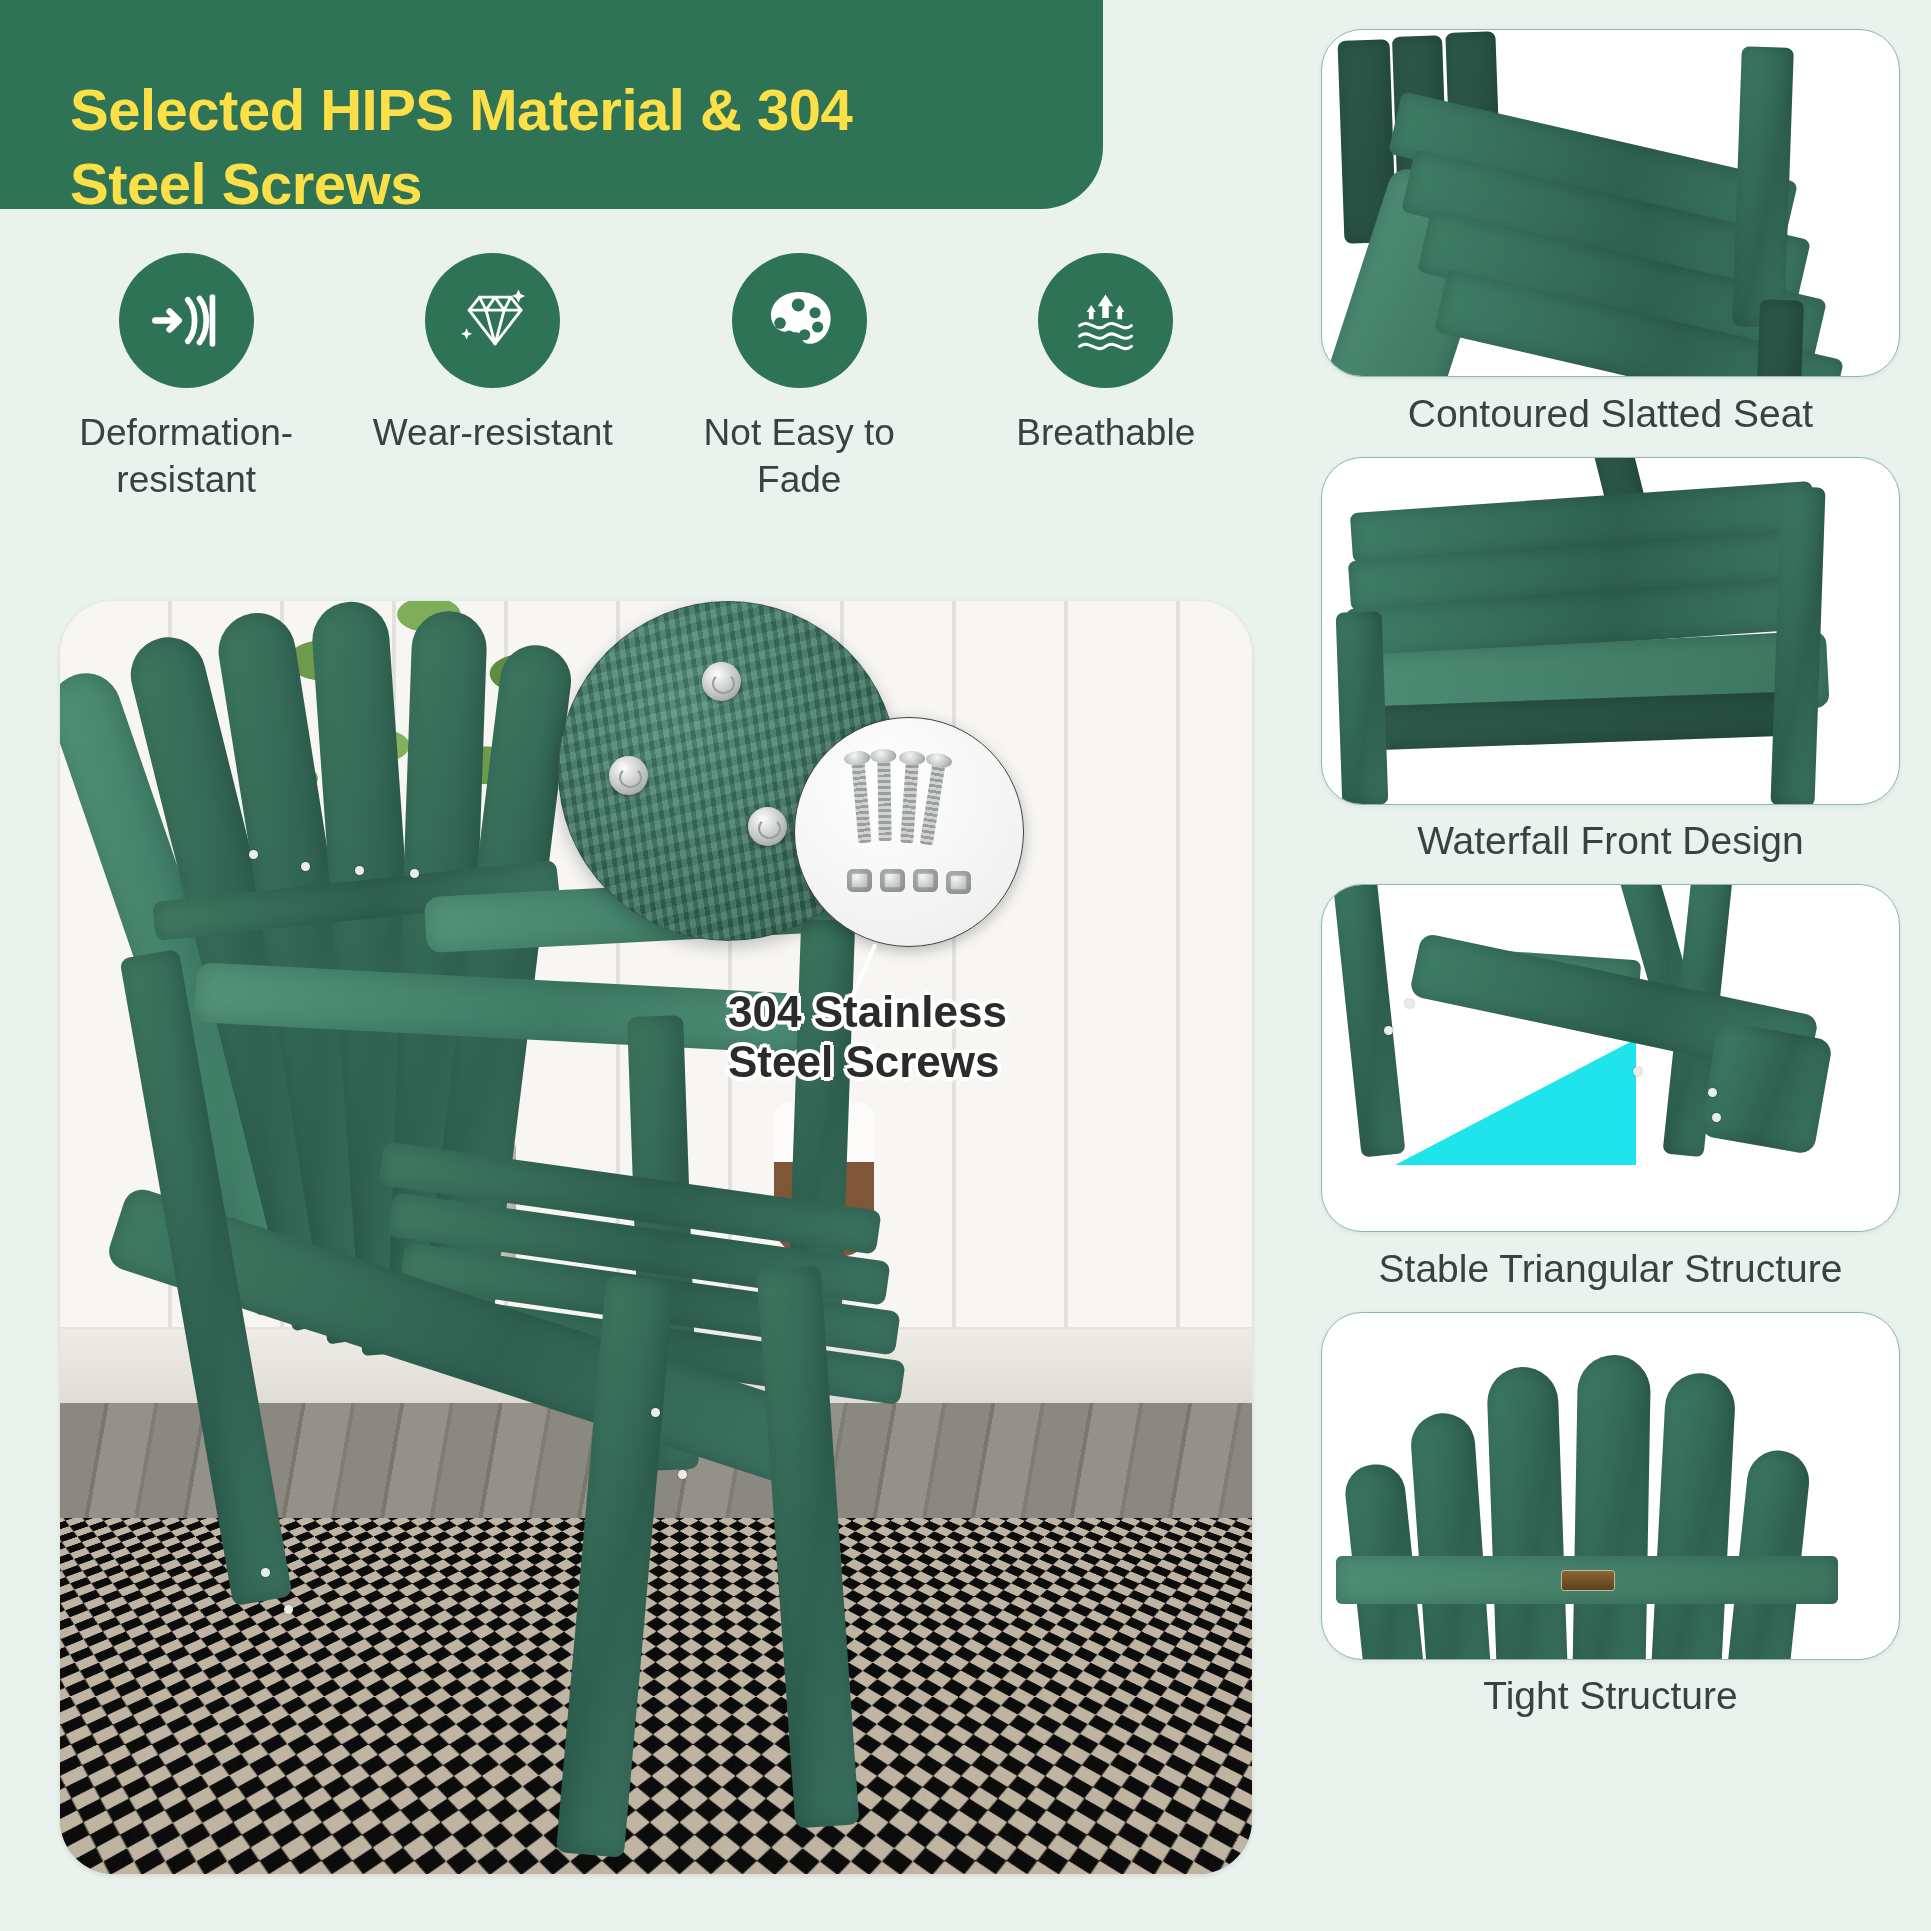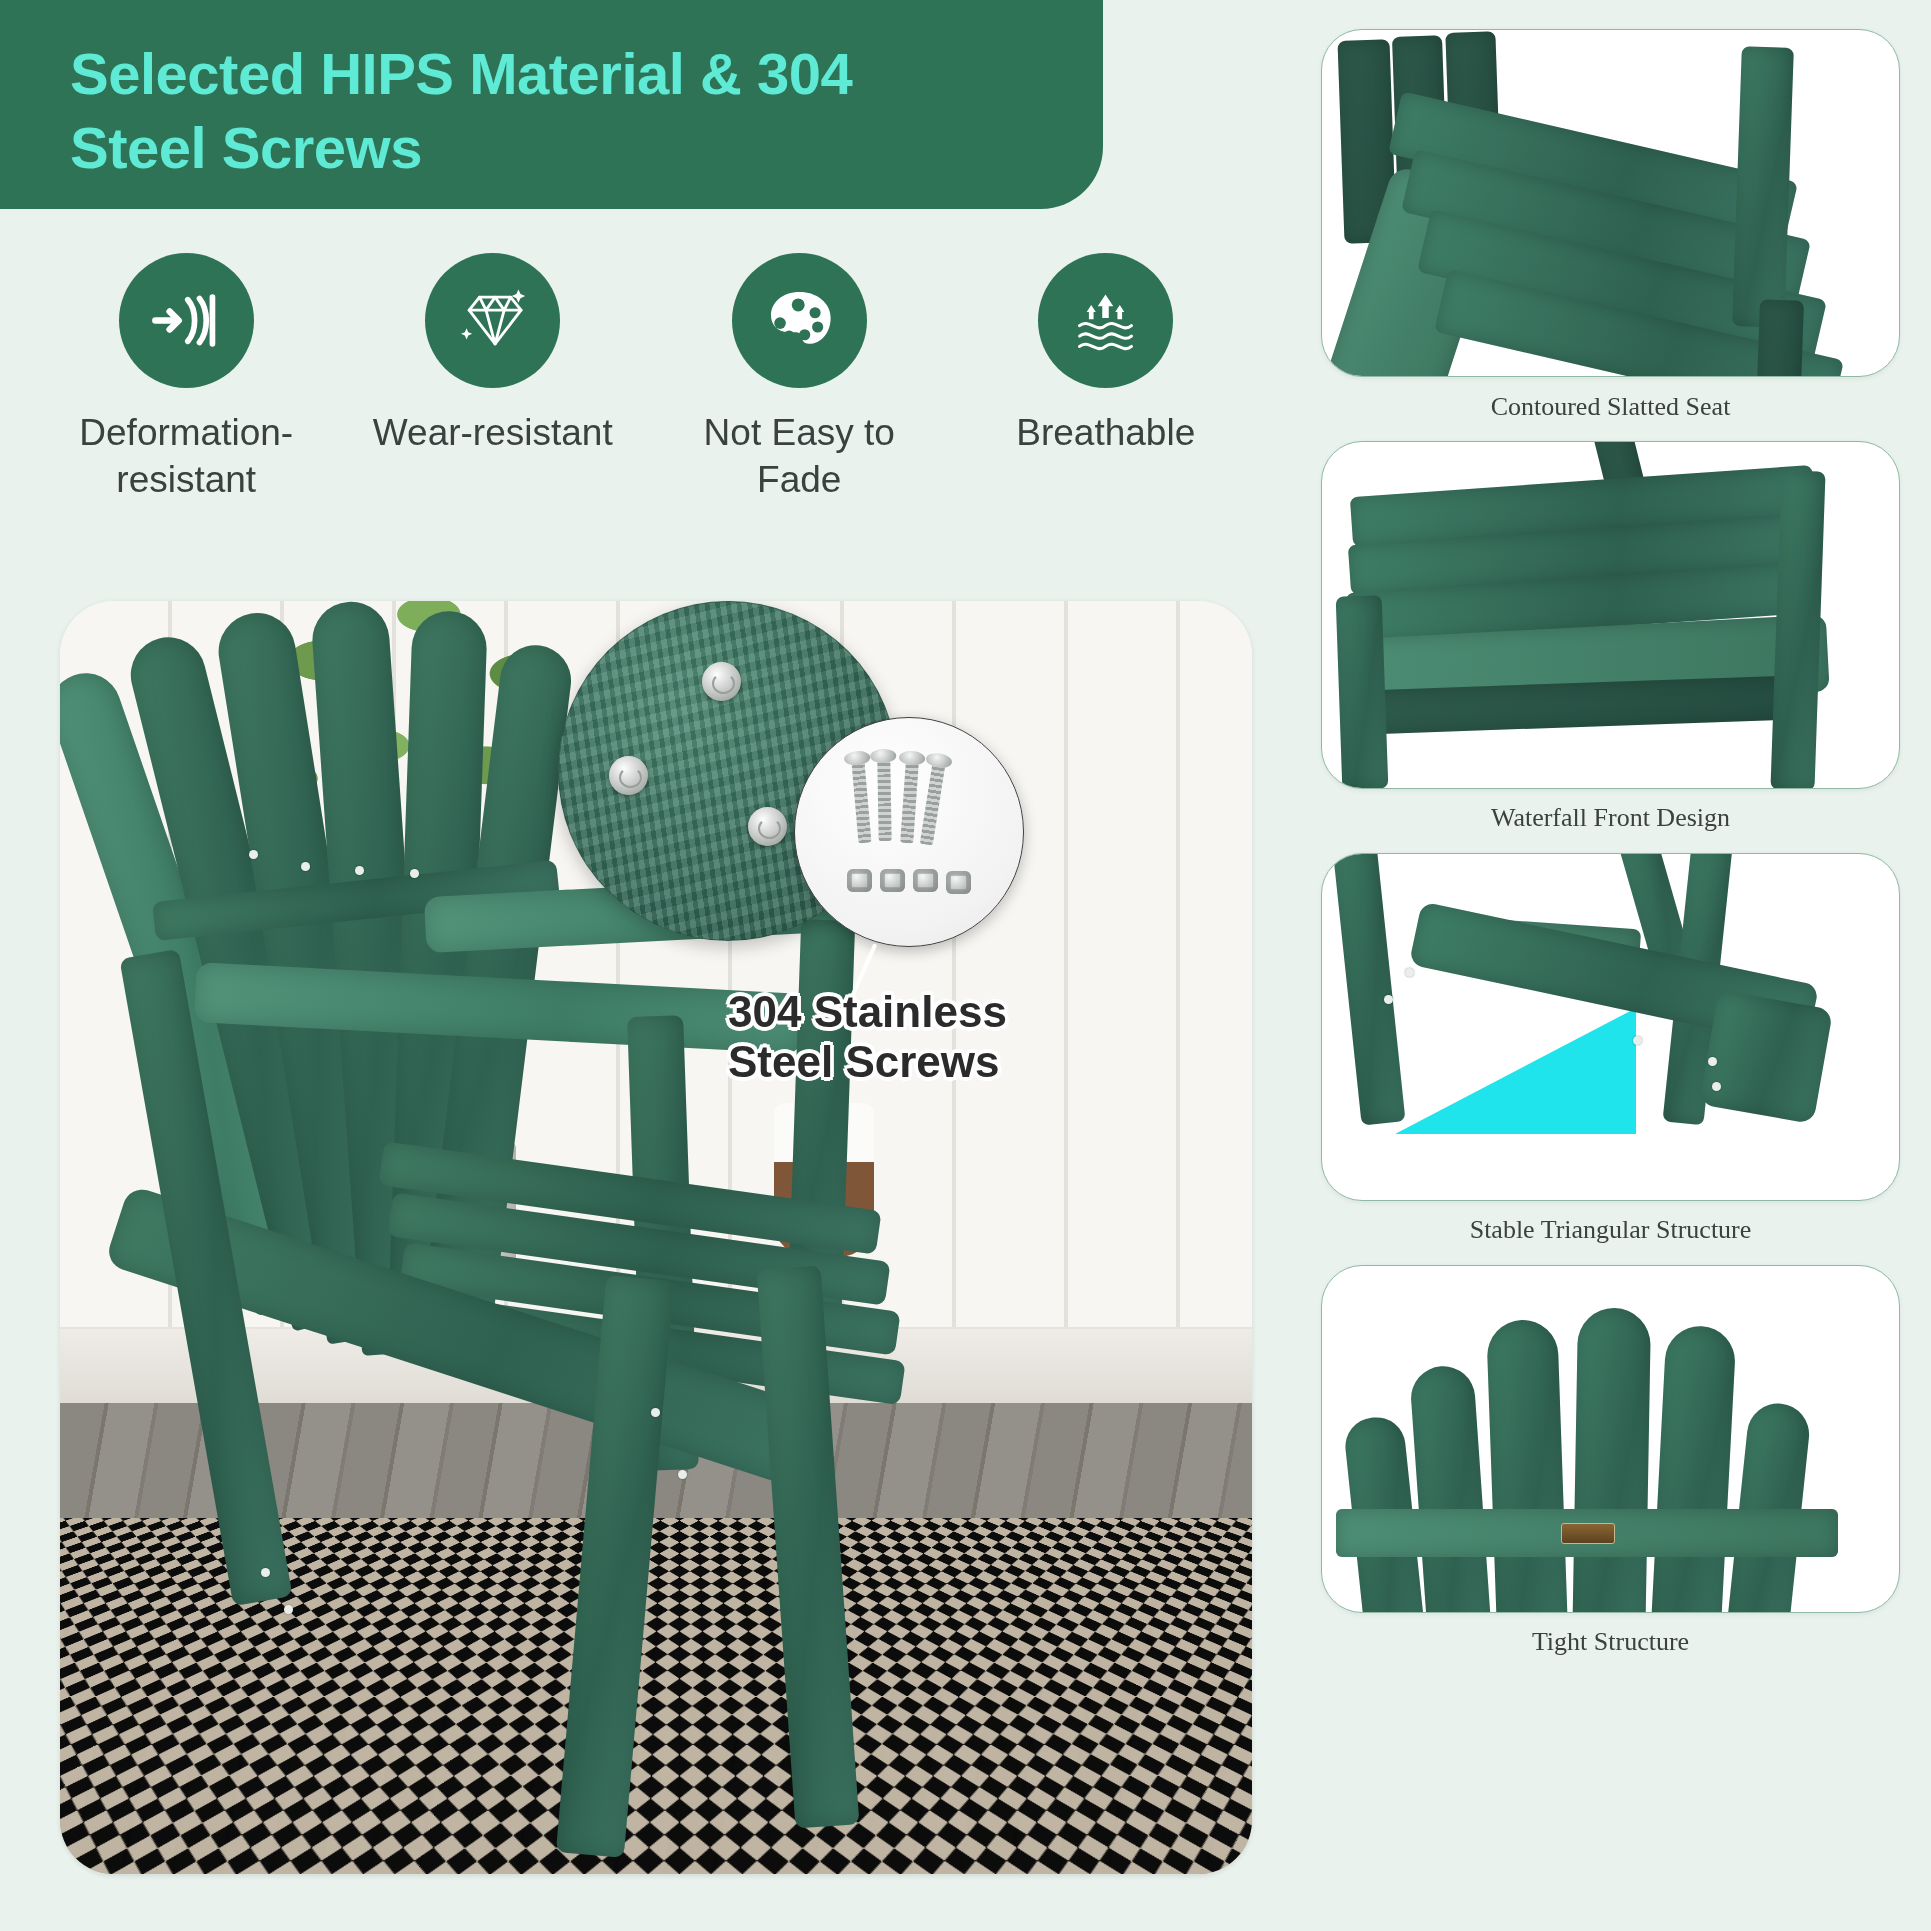--- a/index.html
+++ b/index.html
@@ -14,27 +14,28 @@
   
   .header-banner {
     position: absolute;
     left: 0; top: 0;
     width: 1103px; height: 209px;
     background: #2e7356;
     border-bottom-right-radius: 62px;
     padding: 37px 0 0 70px;
   }
   .header-title {
-    color: #5eead4;
+    color: #fde047;
     font-size: 58px;
     font-weight: bold;
     line-height: 1.27;
     letter-spacing: -0.5px;
     max-width: 994px;
     white-space: pre-line;
+    margin-top: 36px;
   }
 
   
   .features {
     position: absolute;
     left: 33px; top: 253px;
     width: 1226px;
     display: flex;
   }
   .feature {
@@ -267,25 +268,24 @@
     width: 579px; height: 348px;
     border-radius: 41px;
     border: 1.9px solid #8fb9a6;
     background: #ffffff;
     overflow: hidden;
     position: relative;
     box-shadow: 0 1.9px 4.8px rgba(0,0,0,.06);
   }
   .detail-caption {
     margin-top: 13.5px;
-    font-size: 26px;
+    font-size: 39px;
     color: #3a4240;
     text-align: center;
     line-height: 1.2;
-    font-family: Liberation Serif, serif;
   }
   .d-slat {
     position: absolute;
     background: linear-gradient(100deg,#3e7d66,#2f6150 58%,#3a7361);
     border-radius: 7.7px;
     box-shadow: inset 0 0 17.4px rgba(0,0,0,.2);
   }
   .d-slat.dark { background: linear-gradient(100deg,#2d5a4b,#244b3f); }
   .d-slat.lighter { background: linear-gradient(100deg,#4d8d75,#3c755f); }
   .cyan-tri {

